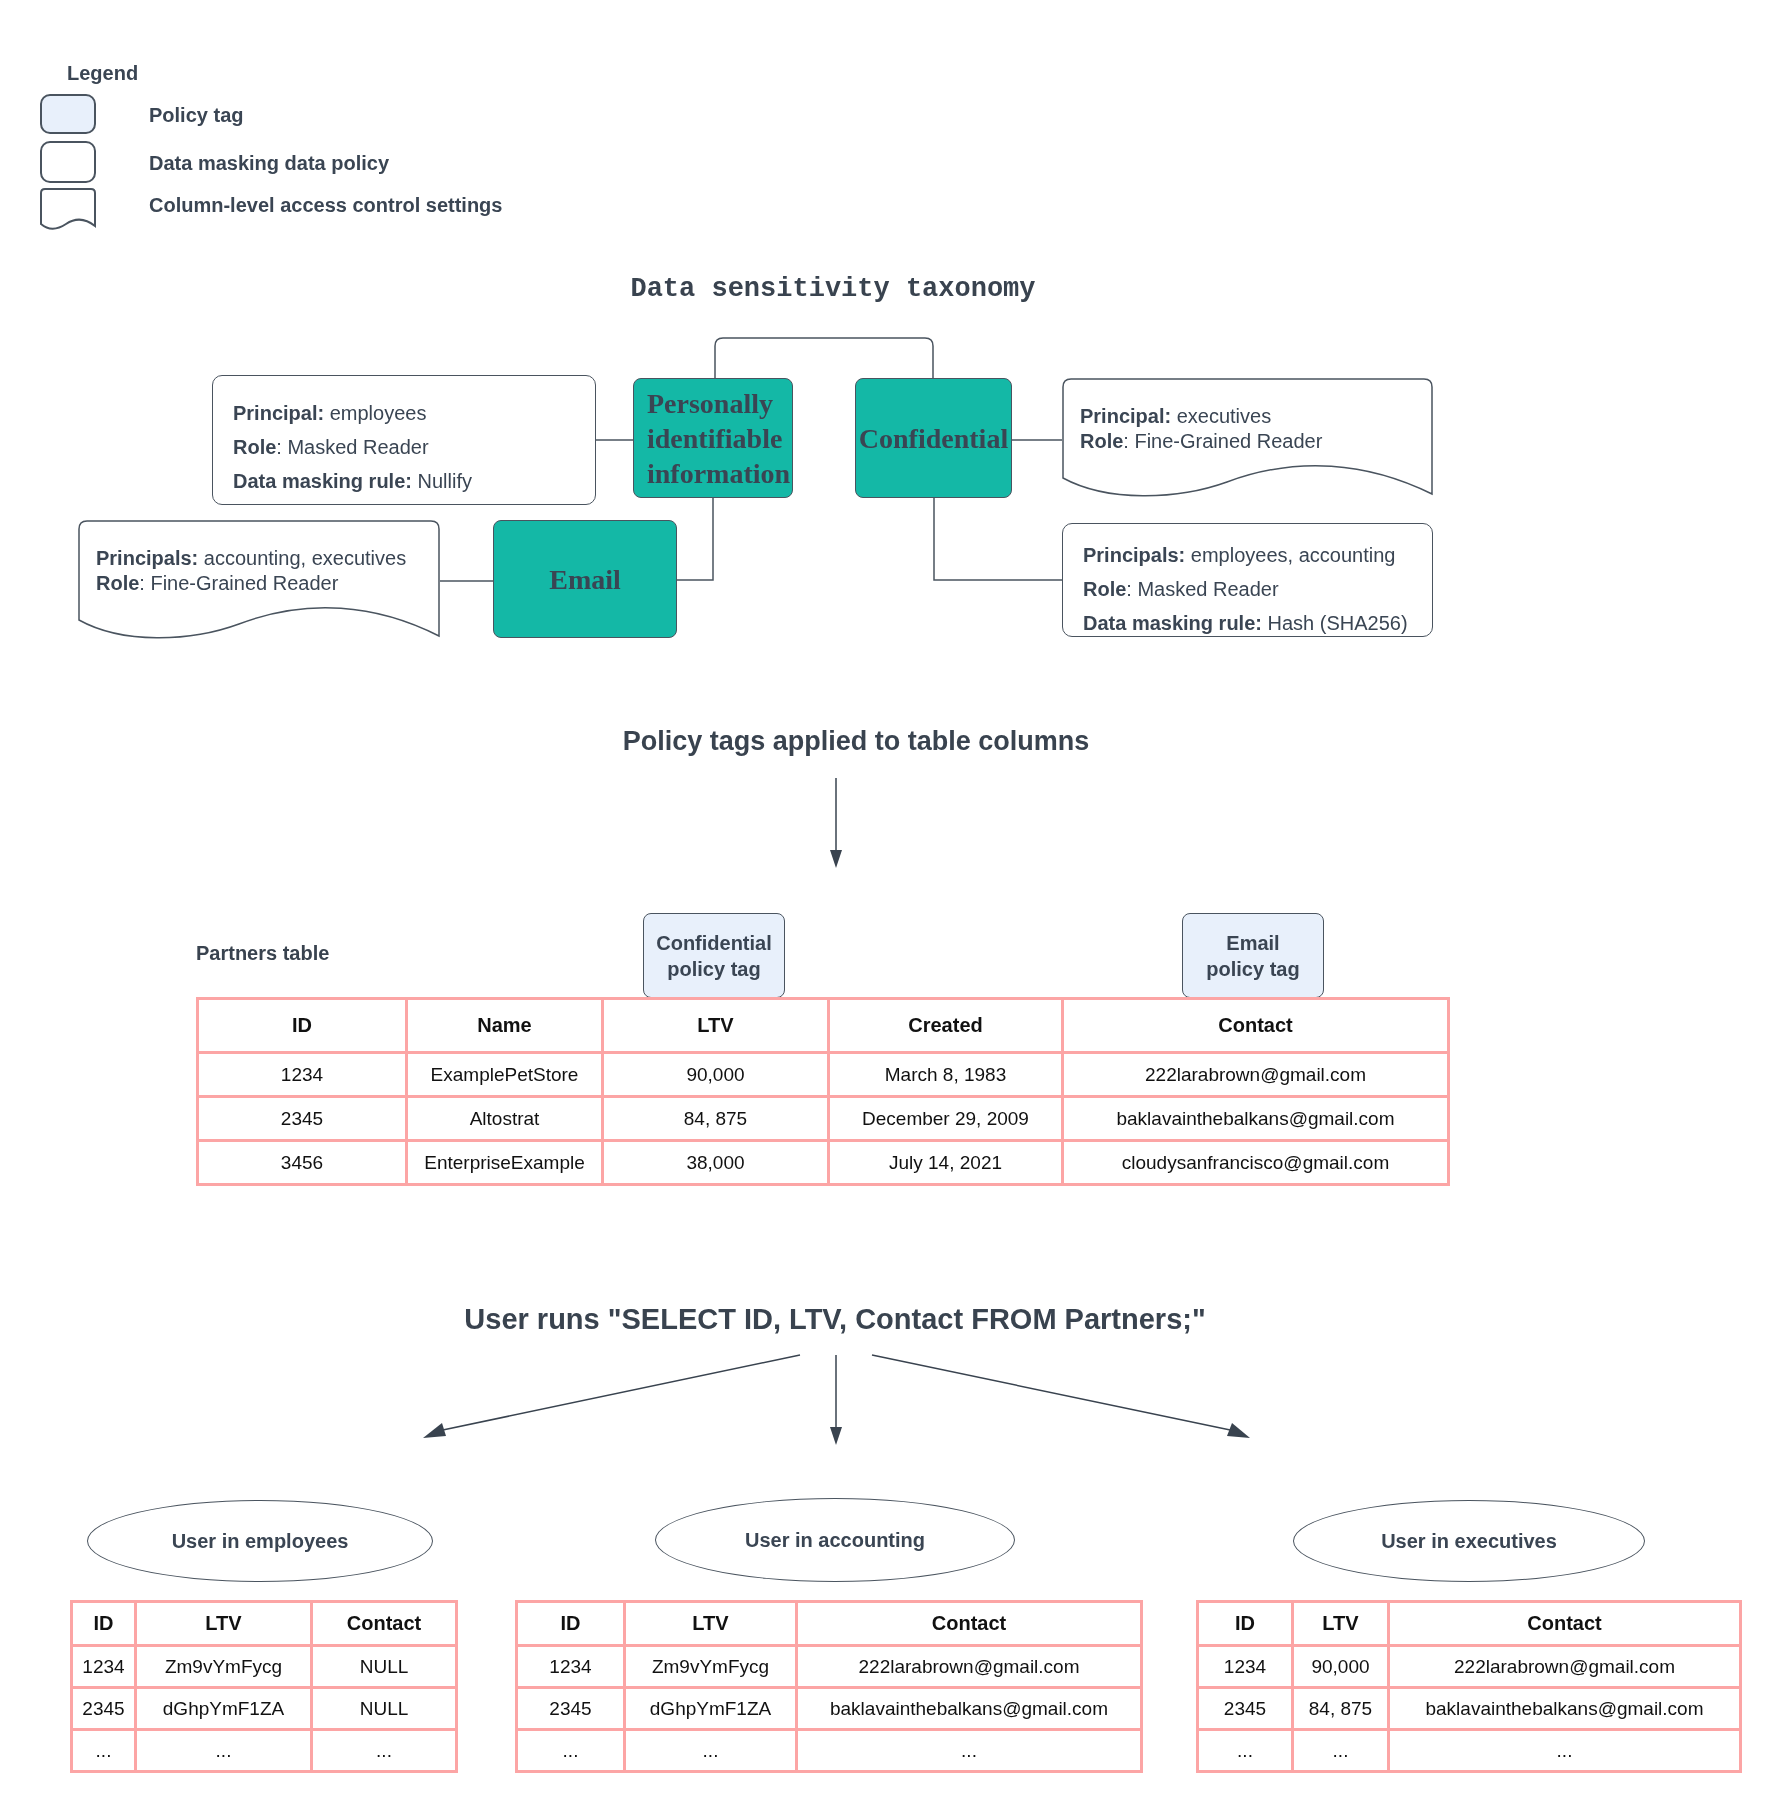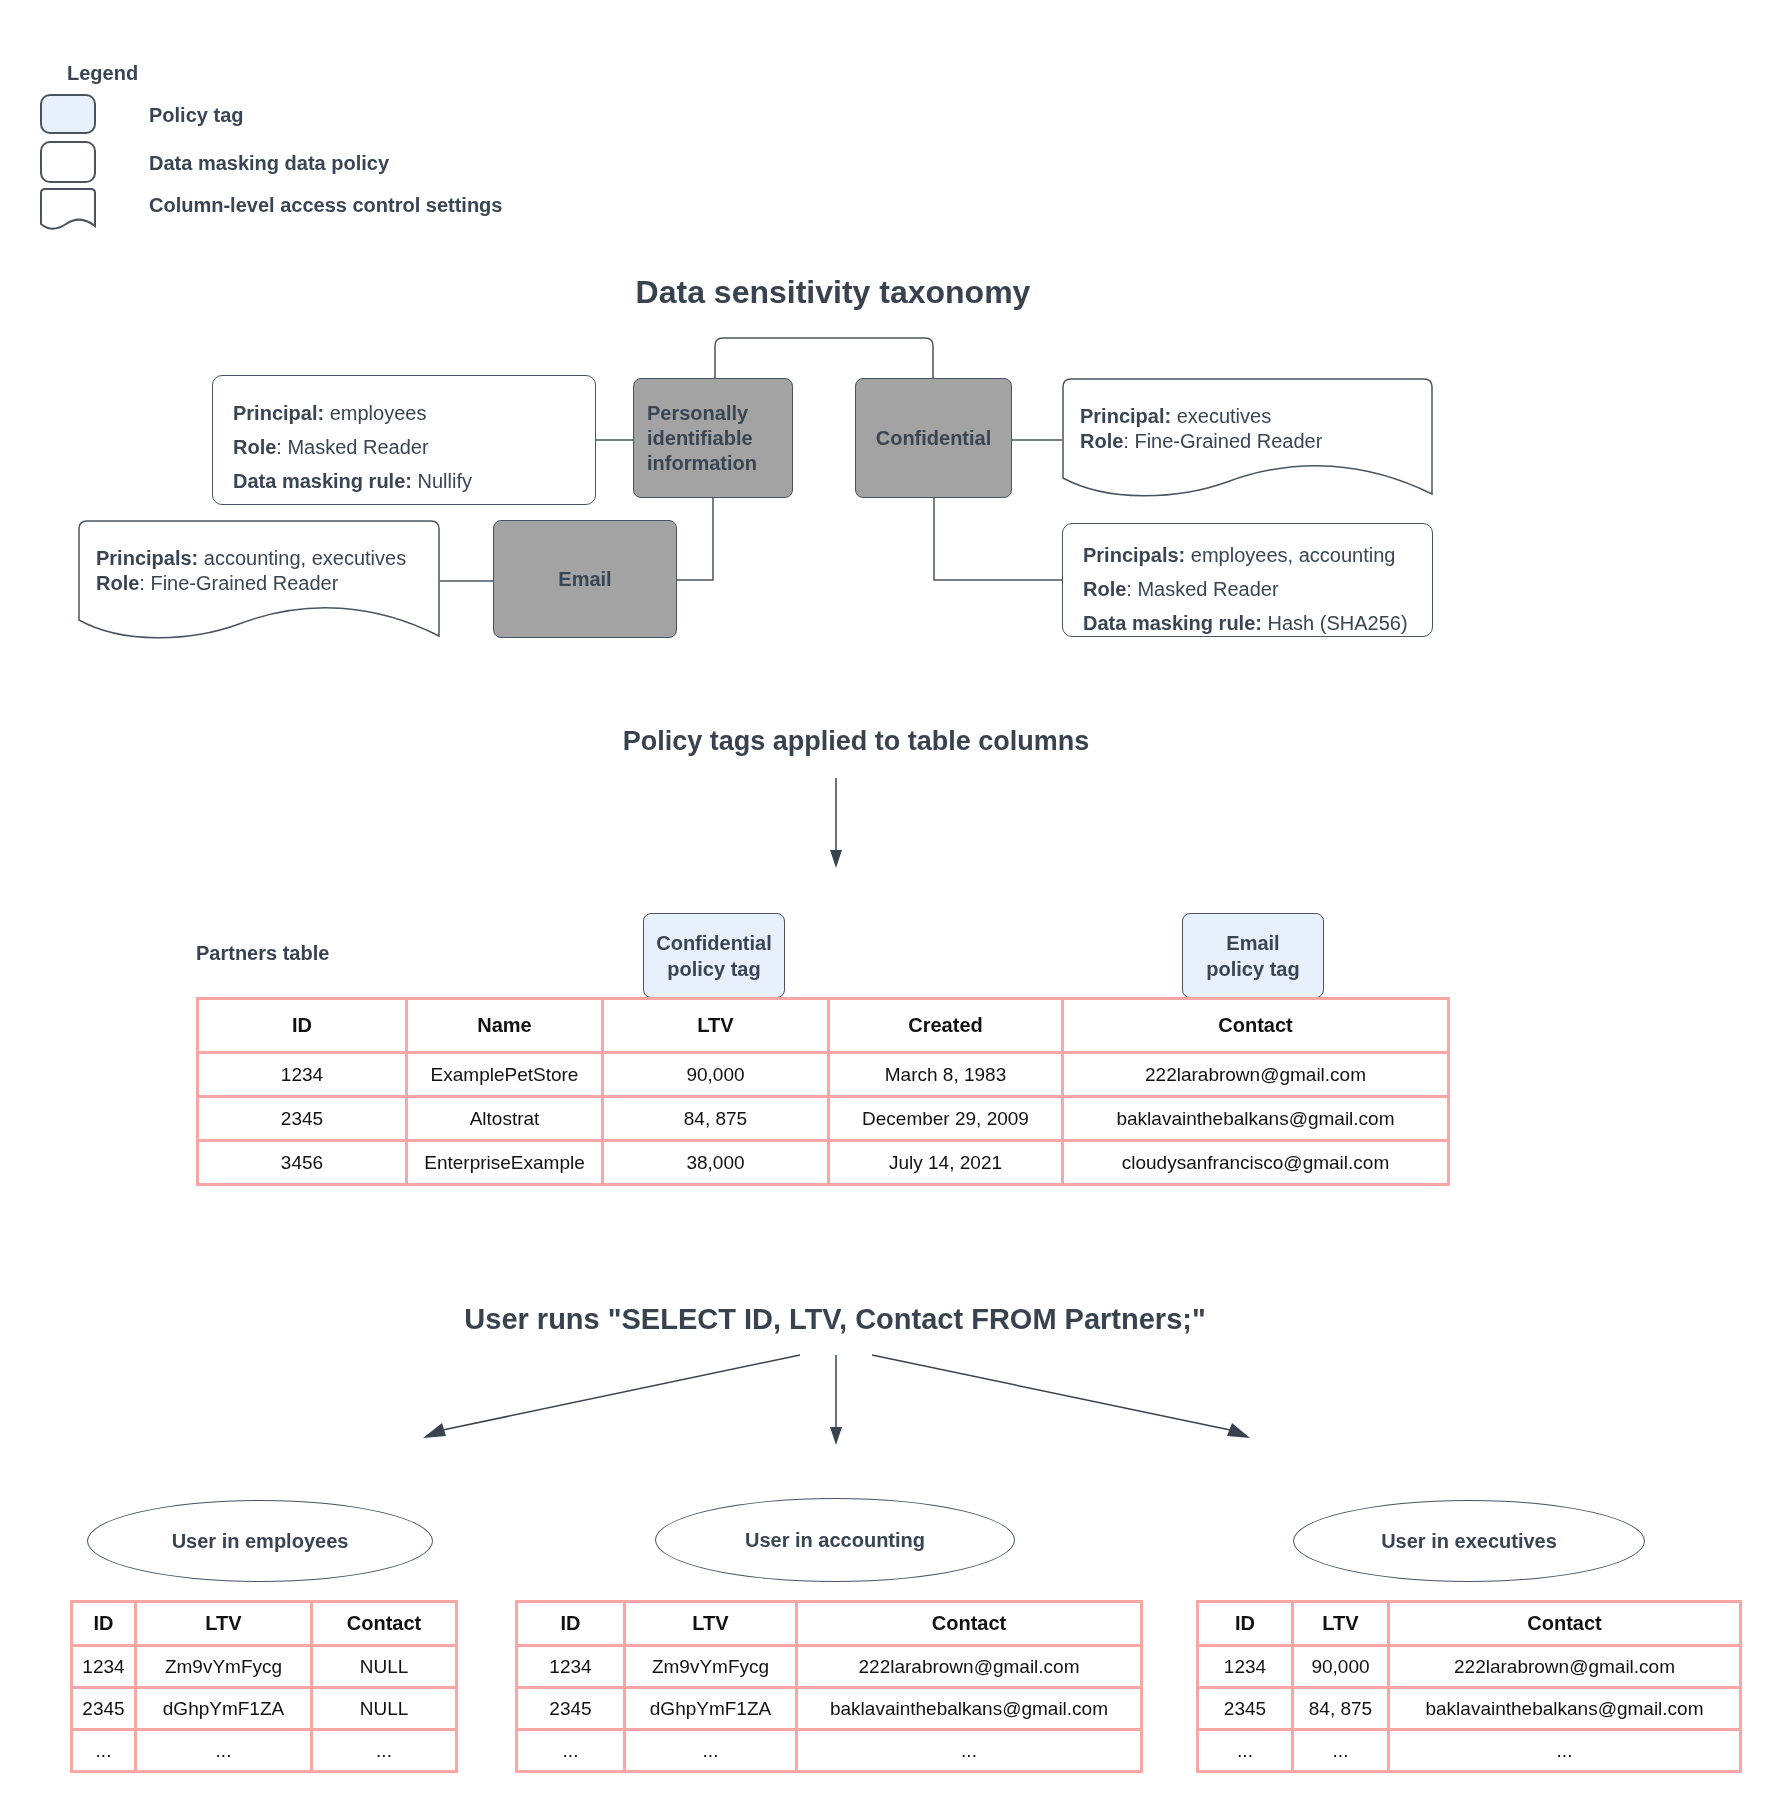--- a/index.html
+++ b/index.html
@@ -9,23 +9,23 @@
   }
   .abs{position:absolute;}
   .title{font-weight:700;color:#39434f;text-align:center;}
   
   .legend-label{font-weight:700;font-size:20px;color:#3a4553;margin-left:22px;}
   .lgd-rect{border:2px solid #4a545f;border-radius:10px;box-sizing:border-box;}
   .fill-tag{background:#e8f0fb;}
   .fill-white{background:#ffffff;}
   
   .tagbox{
-    background:#a3a3a3;border:1.5px solid #4a545f;border-radius:8px;box-sizing:border-box;
+    background:#14b8a6;border:1.5px solid #4a545f;border-radius:8px;box-sizing:border-box;
     display:flex;align-items:center;justify-content:center;
-    font-weight:700;font-size:20px;color:#3a4553;line-height:1.25;
+    font-weight:700;font-size:28px;color:#3a4553;line-height:1.25;font-family:Liberation Serif, serif;
   }
   .tagbox.leftalign{justify-content:flex-start;padding-left:13px;text-align:left;}
   .policybox{
     background:#ffffff;border:1.5px solid #4a545f;border-radius:10px;box-sizing:border-box;
     padding:20px 16px 0 20px;font-size:20px;color:#3a4553;line-height:34px;
   }
   .pline b{font-weight:700;}
   .doctext{font-size:20px;color:#3a4553;line-height:25px;padding:26px 0 0 18px;box-sizing:border-box;}
   .chip{
     background:#e8f0fb;border:1.5px solid #4a545f;border-radius:8px;box-sizing:border-box;
@@ -65,21 +65,21 @@
   <div class="abs lgd-rect fill-white" style="left:40px;top:141px;width:56px;height:42px;"></div>
   <div class="abs legend-label" style="left:127px;top:152px;text-align:center;">Data masking data policy</div>
 
   <div class="abs" style="left:40px;top:188px;width:56px;height:48px;">
     <svg width="56" height="48" viewBox="0 0 56 48">
       <path d="M5 1 H51 Q55 1 55 5 V38 C45 30 35 30 26 36 C17 42 8 42 1 36 V5 Q1 1 5 1 Z" fill="#ffffff" stroke="#4a545f" stroke-width="2"></path>
     </svg>
   </div>
   <div class="abs legend-label" style="left:127px;top:194px;">Column-level access control settings</div>
 
-  <div class="abs title" style="left:433px;top:274px;width:800px;font-size:32px;">Data sensitivity taxonomy</div>
+  <div class="abs title" style="left:433px;top:274px;width:800px;font-size:27px;font-family:Liberation Mono, monospace;">Data sensitivity taxonomy</div>
 
   <svg class="abs" style="left:0;top:280px;" width="1460" height="400" viewBox="0 0 1460 400">
     <path d="M715 100 V66 Q715 58 723 58 H925 Q933 58 933 66 V100" fill="none" stroke="#4a545f" stroke-width="1.5"></path>
     <path d="M596 160 H633" fill="none" stroke="#4a545f" stroke-width="1.5"></path>
     <path d="M1012 160 H1062" fill="none" stroke="#4a545f" stroke-width="1.5"></path>
     <path d="M713 218 V300 H677" fill="none" stroke="#4a545f" stroke-width="1.5"></path>
     <path d="M934 218 V300 H1062" fill="none" stroke="#4a545f" stroke-width="1.5"></path>
     <path d="M440 301 H493" fill="none" stroke="#4a545f" stroke-width="1.5"></path>
   </svg>
 

